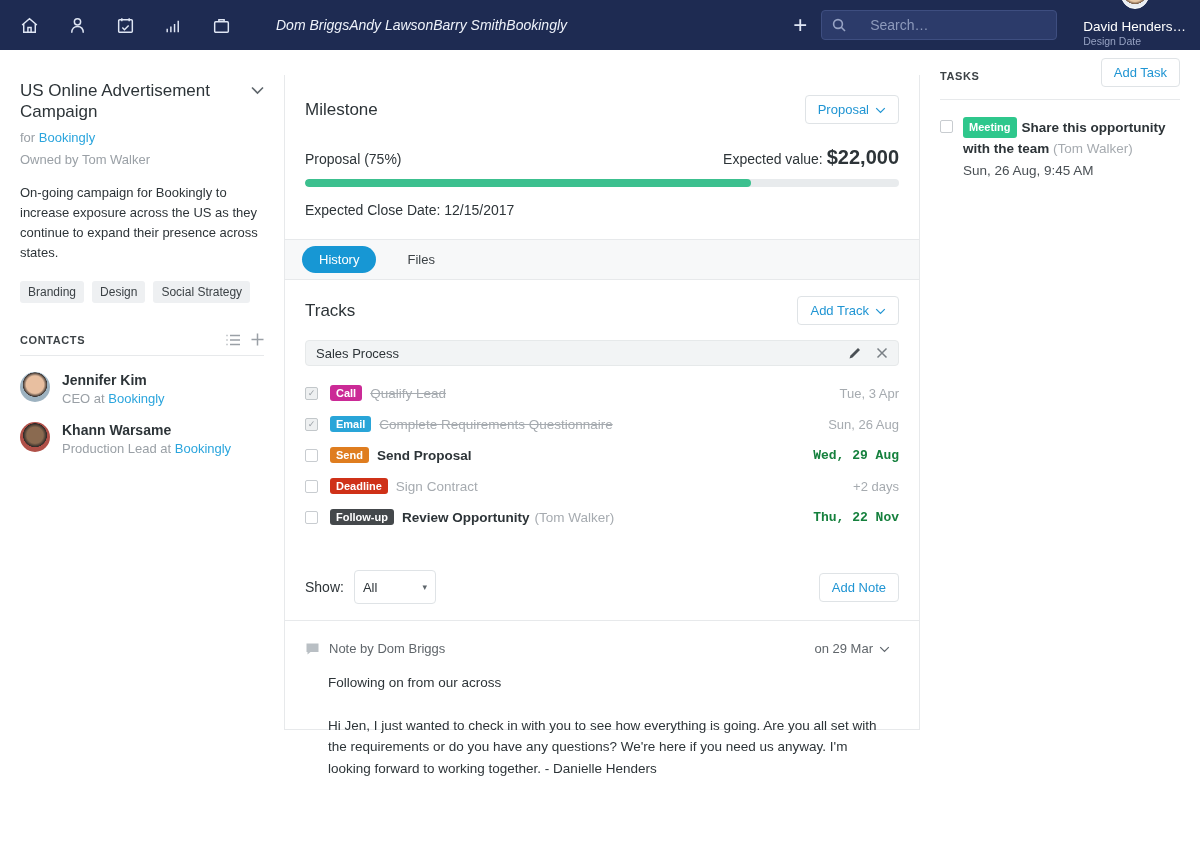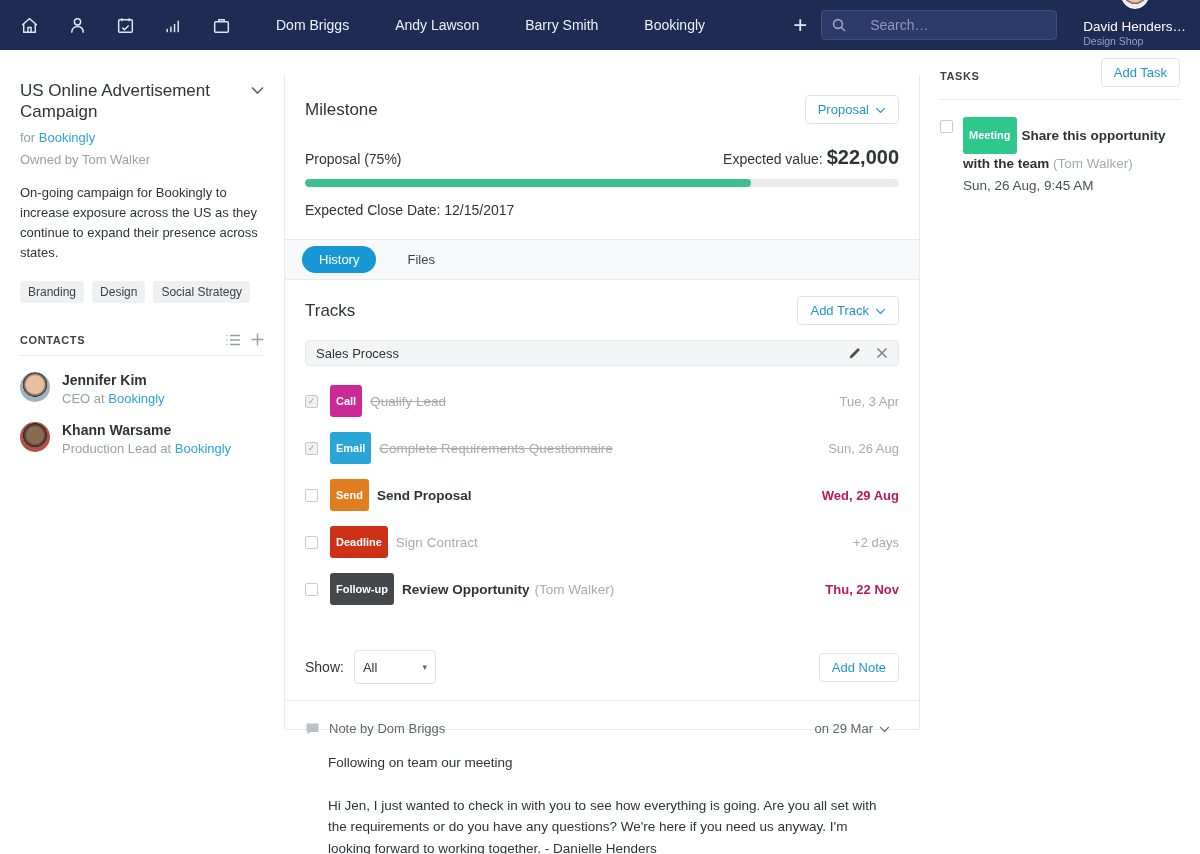--- a/index.html
+++ b/index.html
@@ -4,21 +4,21 @@
 <style>
   * { margin:0; padding:0; box-sizing:border-box; }
   html,body { width:1200px; height:854px; background:#fff; overflow:hidden;
     font-family:"Liberation Sans", sans-serif; color:#2d3438; }
 
   
   .nav { height:50px; background:#1e2b52; display:flex; align-items:center; padding:0 14px 0 10px; }
   .nav-icons { display:flex; align-items:center; gap:10px; }
   .nav-icon { width:38px; height:38px; display:flex; align-items:center; justify-content:center; cursor:pointer; }
   .nav-icon svg { stroke:#dfe6f4; fill:none; stroke-width:1.4; }
-  .nav-tabs { display:flex; align-items:flex-start; gap:46px; margin-left:36px; }
+  .nav-tabs { display:flex; align-items:flex-start; margin-left:36px;font-style:italic; }
   .nav-tab { color:#eef2fa; font-size:14px; cursor:pointer; white-space:nowrap; }
   .nav-plus { margin-left:auto; color:#dfe6f4; font-size:24px; font-weight:300; cursor:pointer; padding:0 14px; }
   .nav-search { width:236px; height:30px; background:#2c3b6a; border:1px solid #3e4e80; border-radius:4px;
     display:flex; align-items:center; padding:0 10px; gap:24px; margin-right:26px; }
   .nav-search svg { stroke:#97a3c4; fill:none; stroke-width:1.6; flex:none; }
   .nav-search input { background:transparent; border:none; outline:none; color:#c7d0e6; font-size:14px; width:100%;
     font-family:"Liberation Sans", sans-serif; }
   .nav-search input::placeholder { color:#8d9abc; }
   .nav-user { display:flex; align-items:center; gap:10px;flex-direction:column; }
   .avatar { border-radius:50%; flex:none; }
@@ -80,29 +80,29 @@
     display:flex; align-items:center; padding:0 10px; }
   .track-bar-name { font-size:13px; color:#2d3438; }
   .track-bar-icons { margin-left:auto; display:flex; gap:14px; align-items:center; }
   .track-bar-icons svg { cursor:pointer; }
 
   .track-list { margin-top:14px; }
   .track-row { display:flex; align-items:center; padding:5px 0; margin-bottom:5px; }
   .cb { width:13px; height:13px; border:1px solid #c8ccd0; border-radius:2px; background:#fff; flex:none;
     display:flex; align-items:center; justify-content:center; font-size:9px; color:#9aa0a6; cursor:pointer; }
   .cb.checked { background:#eef0f1; border-color:#c2c7ca; }
-  .badge { color:#fff; font-size:11px; font-weight:bold; border-radius:3px; padding:10px 6px; margin:0 8px 0 12px; flex:none; }
+  .badge { color:#fff; font-size:11px; font-weight:bold; border-radius:3px; padding:2px 6px; margin:0 8px 0 12px; flex:none; }
   .t-title { font-size:13.5px; }
   .t-title.done { color:#a6abb0; text-decoration:line-through; }
   .t-title.muted { color:#a6abb0; }
   .t-title.active { color:#2d3438; font-weight:bold; }
   .t-assignee { color:#a6abb0; font-size:13.5px; margin-left:5px; }
   .t-date { margin-left:auto; font-size:13px; }
   .t-date.dim { color:#a6abb0; }
-  .t-date.strong { color:#be185d; font-weight:600; }
+  .t-date.strong { color:#15803d; font-weight:600;font-family:Liberation Mono, monospace; }
 
   .show-row { display:flex; align-items:center; margin-top:40px; }
   .show-label { font-size:14px; color:#2d3438; margin-right:10px; }
   .select { border:1px solid #dfe3e6; border-radius:4px; height:28px; width:82px; padding:16px 8px;
     display:flex; align-items:center; font-size:13px; color:#2d3438; cursor:pointer; }
   .select .sel-caret { margin-left:auto; font-size:9px; color:#5f666c; }
 
   .note-divider { border-bottom:1px solid #e7e9eb; margin-top:16px; }
   .note { padding:20px 20px 0 20px; }
   .note-head { display:flex; align-items:center; }
@@ -167,21 +167,21 @@
     <svg width="14" height="14" viewBox="0 0 14 14">
         <circle cx="6" cy="6" r="4.4"></circle>
         <path d="M9.3 9.3 L13 13"></path>
       </svg>
     <input type="text" placeholder="Search…" style="">
   </div>
   <div class="nav-user">
     <span class="avatar av-david"></span>
     <span class="nav-user-meta">
       <div class="nav-user-name">David Henders…</div>
-      <div class="nav-user-org">Design Shop</div>
+      <div class="nav-user-org">Design Date</div>
     </span>
     <span class="nav-caret">▾</span>
   </div>
 </div>
 
 <div class="content">
 
   <div class="sidebar">
     <div class="opp-title-row">
       <div class="opp-title">US Online Advertisement Campaign</div>
@@ -336,21 +336,21 @@
           </svg>
         <span class="note-by">Note by Dom Briggs</span>
         <span class="note-date">
           <span>on 29 Mar</span>
           <svg class="chev" width="11" height="7" viewBox="0 0 13 9" style="margin-top:2px">
               <path d="M1 1.5 L6.5 7 L12 1.5"></path>
             </svg>
         </span>
       </div>
       <div class="note-body">
-        <p>Following on team our meeting</p>
+        <p>Following on from our across</p>
         <p>Hi Jen, I just wanted to check in with you to see how everything is going. Are you all set with the requirements or do you have any questions? We're here if you need us anyway. I'm looking forward to working together. - Danielle Henders</p>
       </div>
     </div>
   </div>
 
   <div class="tasks-panel">
     <div class="tasks-head">
       <span class="section-title">TASKS</span>
       <button class="btn" style="margin-top:-6px">
         <span>Add Task</span>

